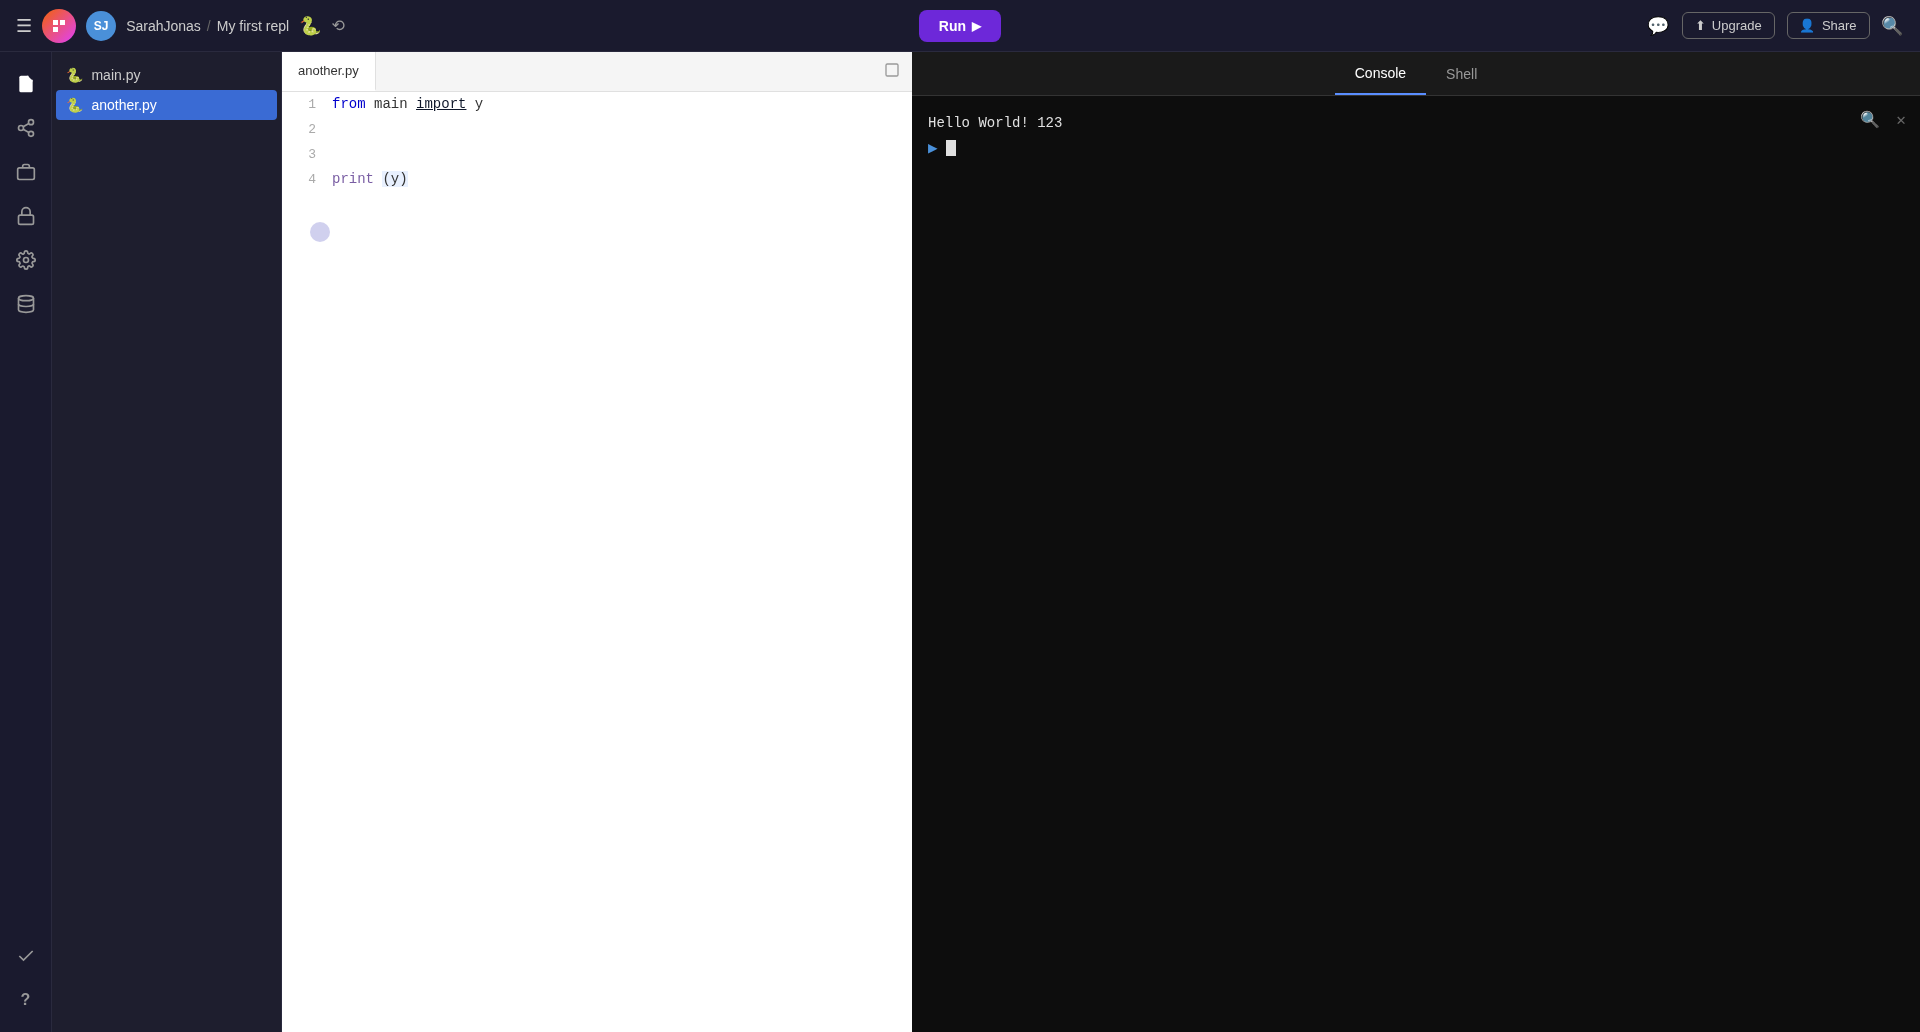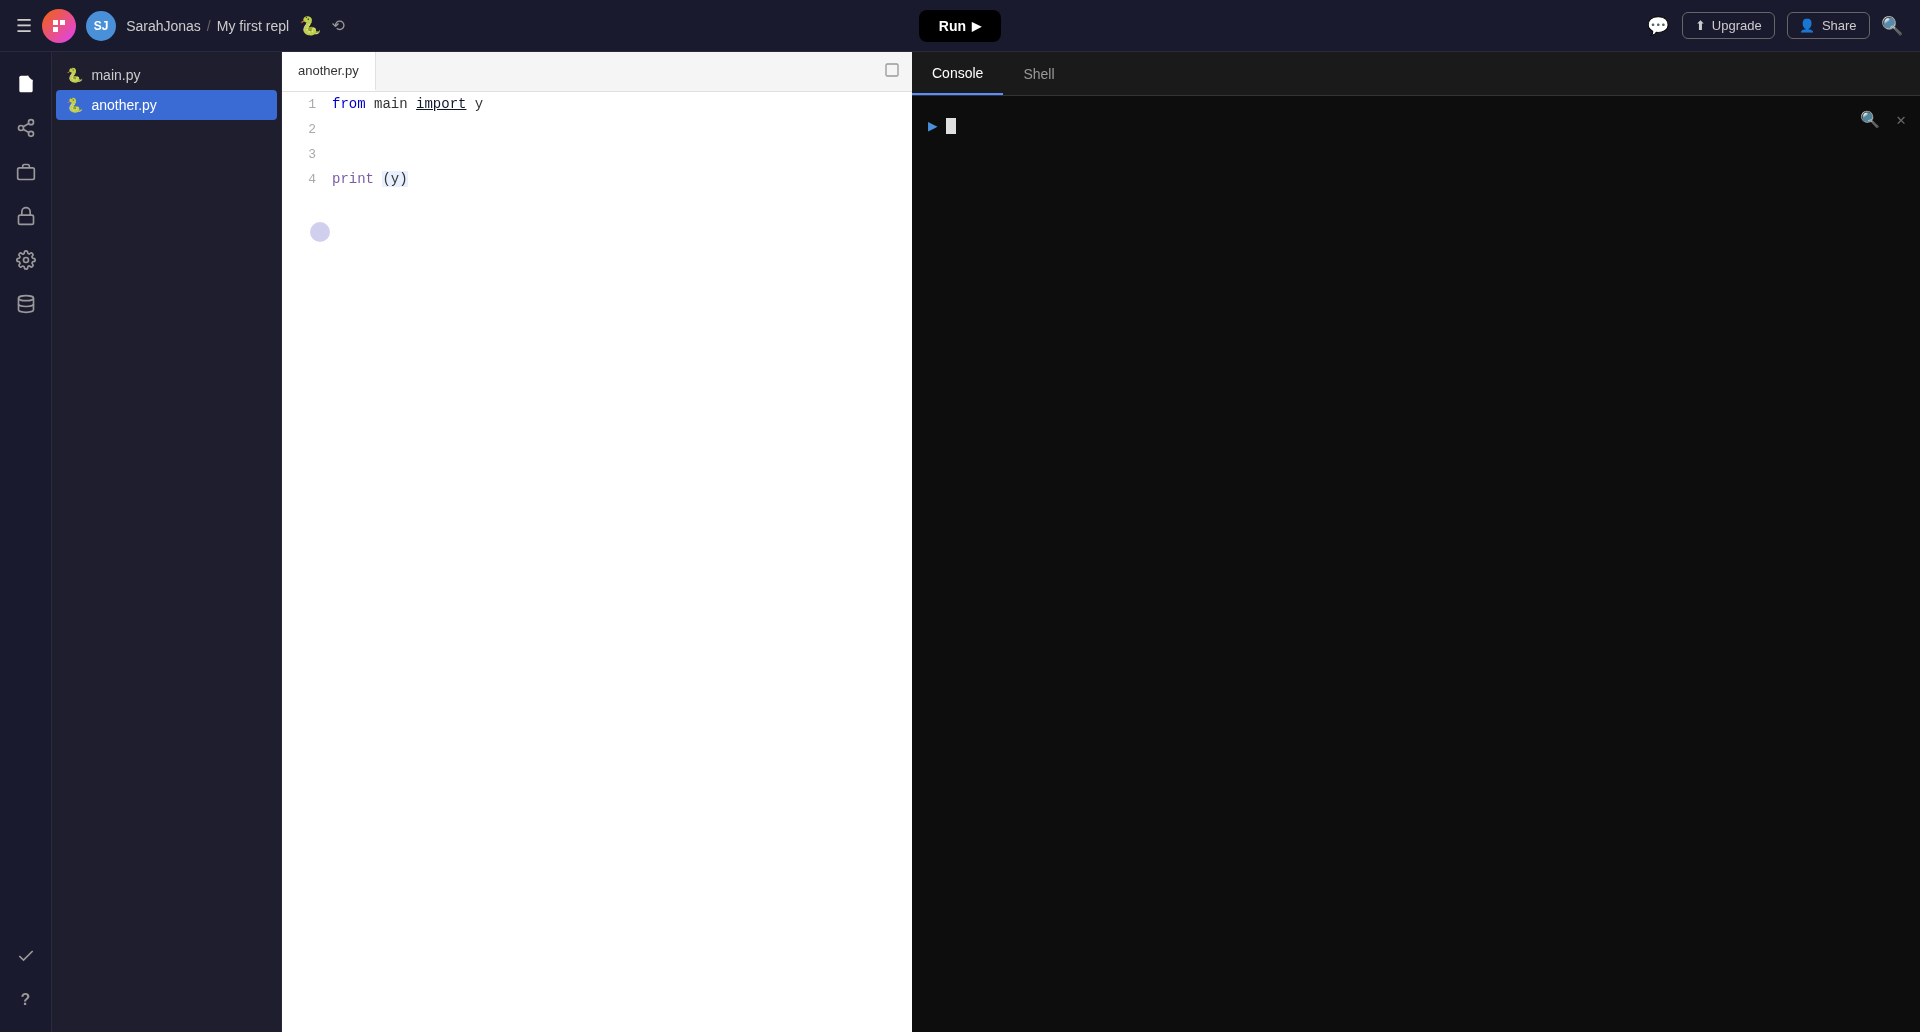--- a/index.html
+++ b/index.html
@@ -25,21 +25,21 @@
 
     .avatar { width: 30px; height: 30px; border-radius: 50%; background: #4a90d9; display: flex; align-items: center; justify-content: center; color: white; font-size: 12px; font-weight: bold; }
 
     .breadcrumb { color: #ccc; font-size: 14px; display: flex; align-items: center; gap: 6px; }
     .breadcrumb .sep { color: #666; }
 
     .python-icon { font-size: 18px; }
     .history-icon { font-size: 16px; color: #999; cursor: pointer; }
 
     .run-button {
-      background: #000000;
+      background: #6d28d9;
       color: white;
       border: none;
       border-radius: 8px;
       padding: 8px 20px;
       font-size: 14px;
       font-weight: 600;
       cursor: pointer;
       display: flex;
       align-items: center;
       gap: 6px;
@@ -237,20 +237,21 @@
       flex-direction: column;
       flex-shrink: 0;
     }
     .right-panel-tabs {
       display: flex;
       align-items: center;
       background: #1a1a1a;
       border-bottom: 1px solid #333;
       height: 44px;
       flex-shrink: 0;
+      justify-content: center;
     }
     .right-tab {
       padding: 0 20px;
       height: 100%;
       display: flex;
       align-items: center;
       font-size: 14px;
       color: #999;
       cursor: pointer;
     }
@@ -438,20 +439,21 @@
   </div>
 
   <div class="right-panel">
     <div class="right-panel-tabs">
       <div class="right-tab active">Console</div>
       <div class="right-tab">Shell</div>
     </div>
     <div class="console-area">
       <span class="console-search-icon">🔍</span>
       <span class="console-close-icon">✕</span>
+      <div class="console-line">Hello World! 123</div>
       <div class="console-prompt">
         <span class="console-prompt-arrow">▶</span>
         <span class="console-cursor"></span>
       </div>
     </div>
   </div>
 
 </div>
 
 </body></html>

